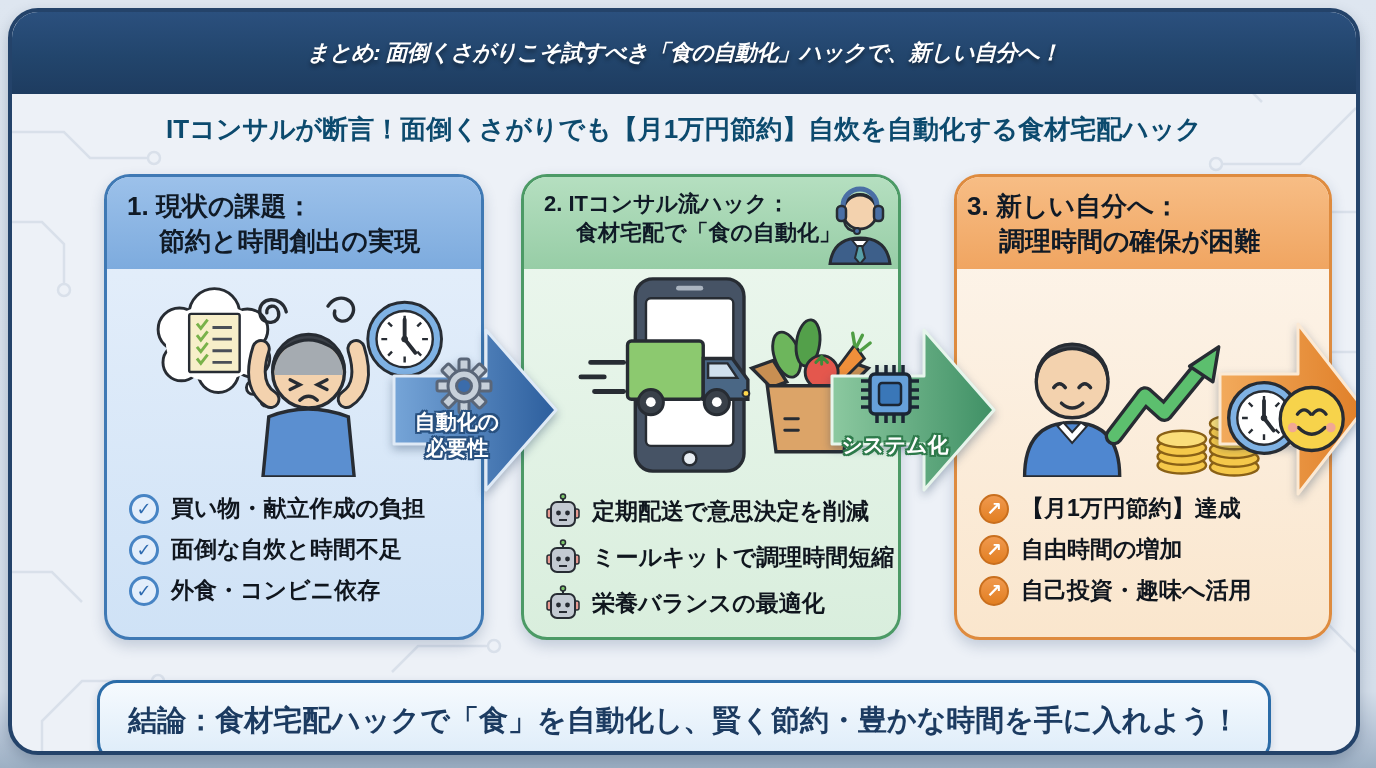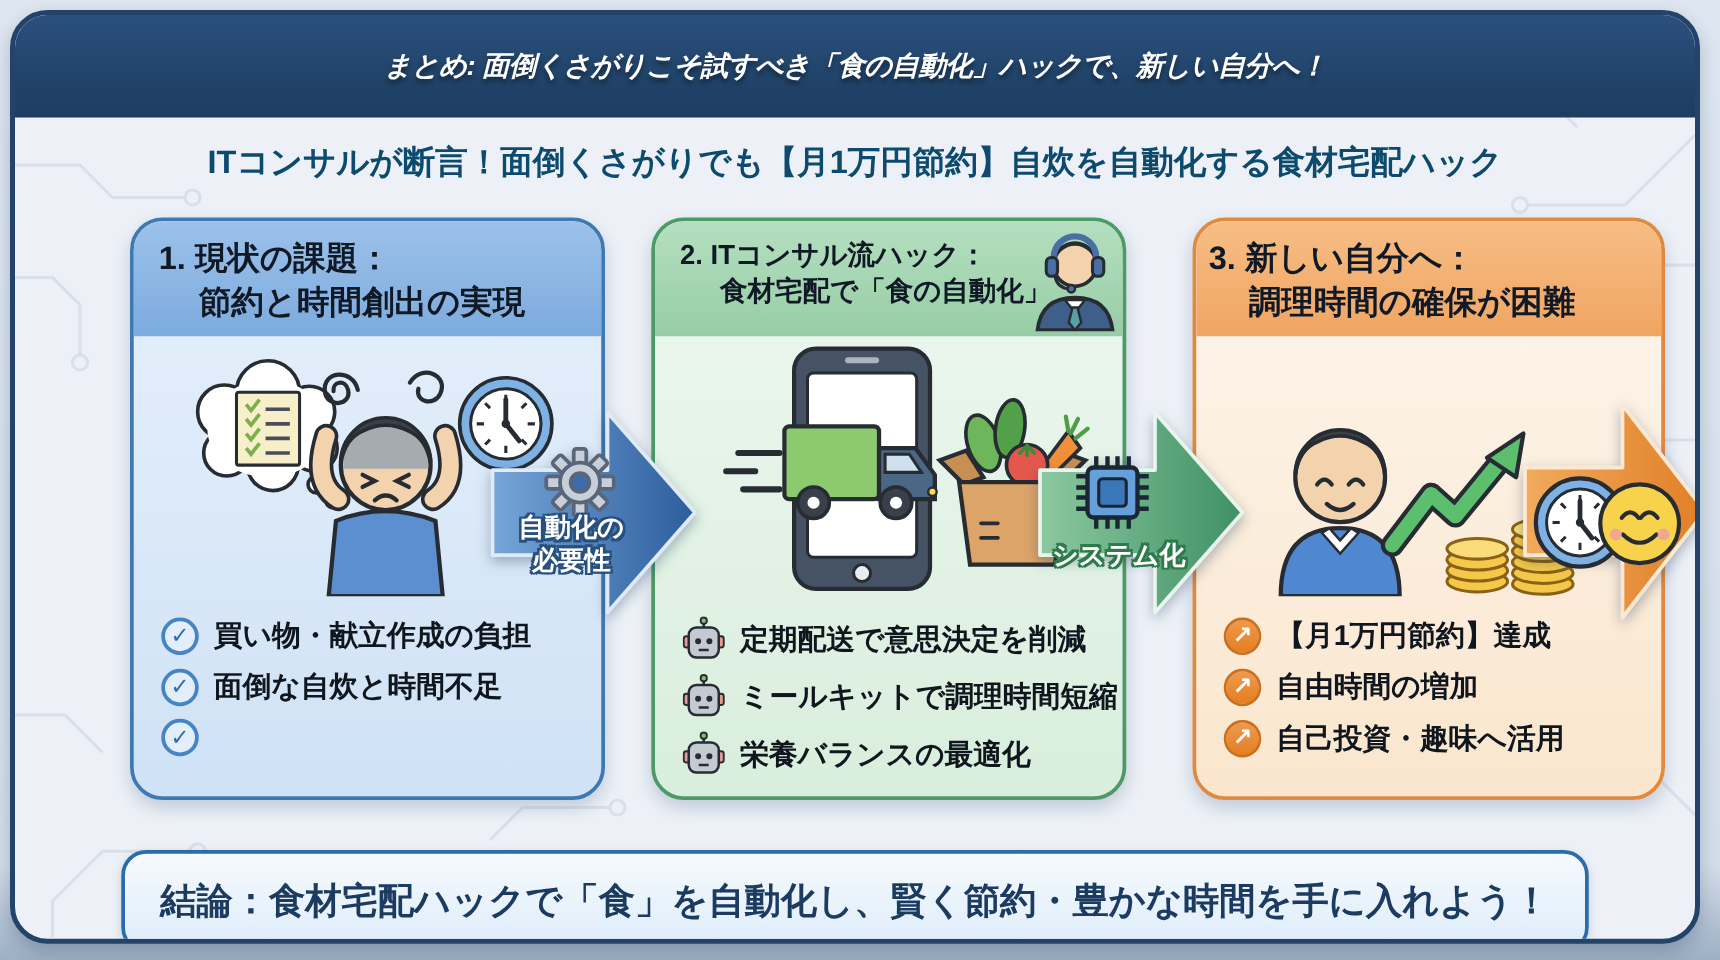--- a/index.html
+++ b/index.html
@@ -171,20 +171,21 @@
       <li>
         <span class="ico check">✓</span>
         <span>買い物・献立作成の負担</span>
       </li>
       <li>
         <span class="ico check">✓</span>
         <span>面倒な自炊と時間不足</span>
       </li>
       <li>
         <span class="ico check">✓</span>
+        <span>外食・コンビニ依存</span>
       </li>
     </ul>
   </section>
 
   <section class="card card2">
     <div class="card-head">
       <div>2. ITコンサル流ハック：</div>
       <div class="indent">食材宅配で「食の自動化」</div>
       <svg class="consultant" viewBox="0 0 72 82">
         <path d="M6 82 q3 -26 30 -26 q27 0 30 26 z" fill="#3d5f8a" stroke="#272c33" stroke-width="3"></path>

